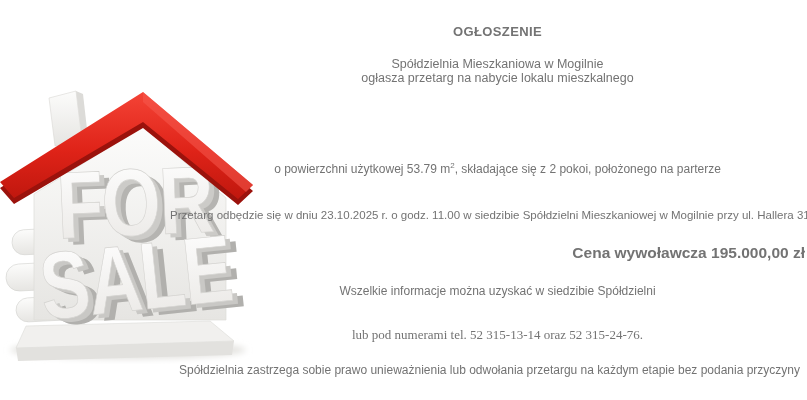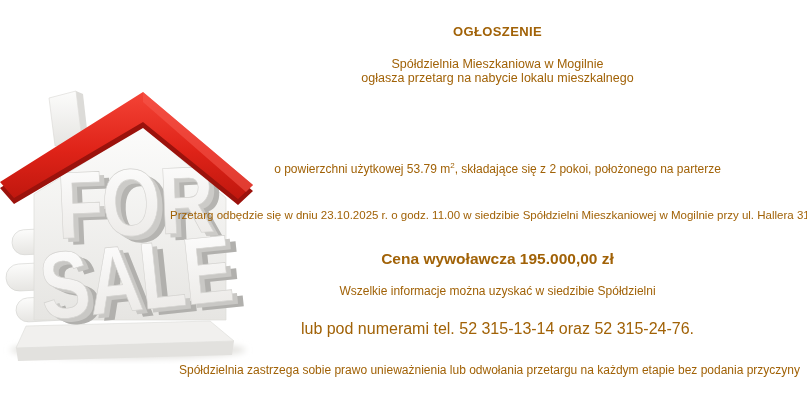--- a/index.html
+++ b/index.html
@@ -4,32 +4,32 @@
 <style>
   html,body{margin:0;padding:0;}
   body{background:#888;font-family:"Liberation Sans","DejaVu Sans",sans-serif;}
   .page{
     position:relative;width:807px;height:400px;background:#ffffff;
     overflow:hidden;margin:0 auto;color:#1d1d1d;
   }
   .text-col{position:absolute;left:190px;top:0;width:615px;height:400px;}
   .line{
     position:absolute;left:0;width:100%;text-align:center;
-    font-size:12.5px;line-height:1.25;color:#a16207;white-space:nowrap;
+    font-size:12.5px;line-height:1.25;color:#737373;white-space:nowrap;
   }
   .l-title     {top:24px;font-size:13px;font-weight:700;letter-spacing:.4px;}
   .l-org       {top:47px;margin-top:10px;}
   .l-intro     {top:71px;}
   .l-address   {top:112px;font-size:13.5px;font-weight:700;}
   .l-area      {top:161px;font-size:12px;}
   .l-area sup  {font-size:8px;}
   .l-auction   {top:208px;font-size:11.5px;margin-left:-20px;}
-  .l-price     {top:249px;font-size:15.5px;font-weight:700;}
+  .l-price     {top:243px;font-size:15.5px;font-weight:700;text-align:right;}
   .l-info1     {top:284px;font-size:12px;}
-  .l-info2     {top:319px;font-size:16px;}
+  .l-info2     {top:327px;font-size:13px;font-family:Liberation Serif, serif;}
   .l-disclaimer{top:363px;font-size:12px;margin-left:-11px;}
   .house-art{position:absolute;left:0;top:82px;width:256px;height:282px;}
   .house-art svg{display:block;width:100%;height:100%;}
   .word3d{
     font-family:"Liberation Sans","DejaVu Sans",sans-serif;
     font-weight:700;letter-spacing:-2px;
   }
 </style>
 </head>
 <body>

